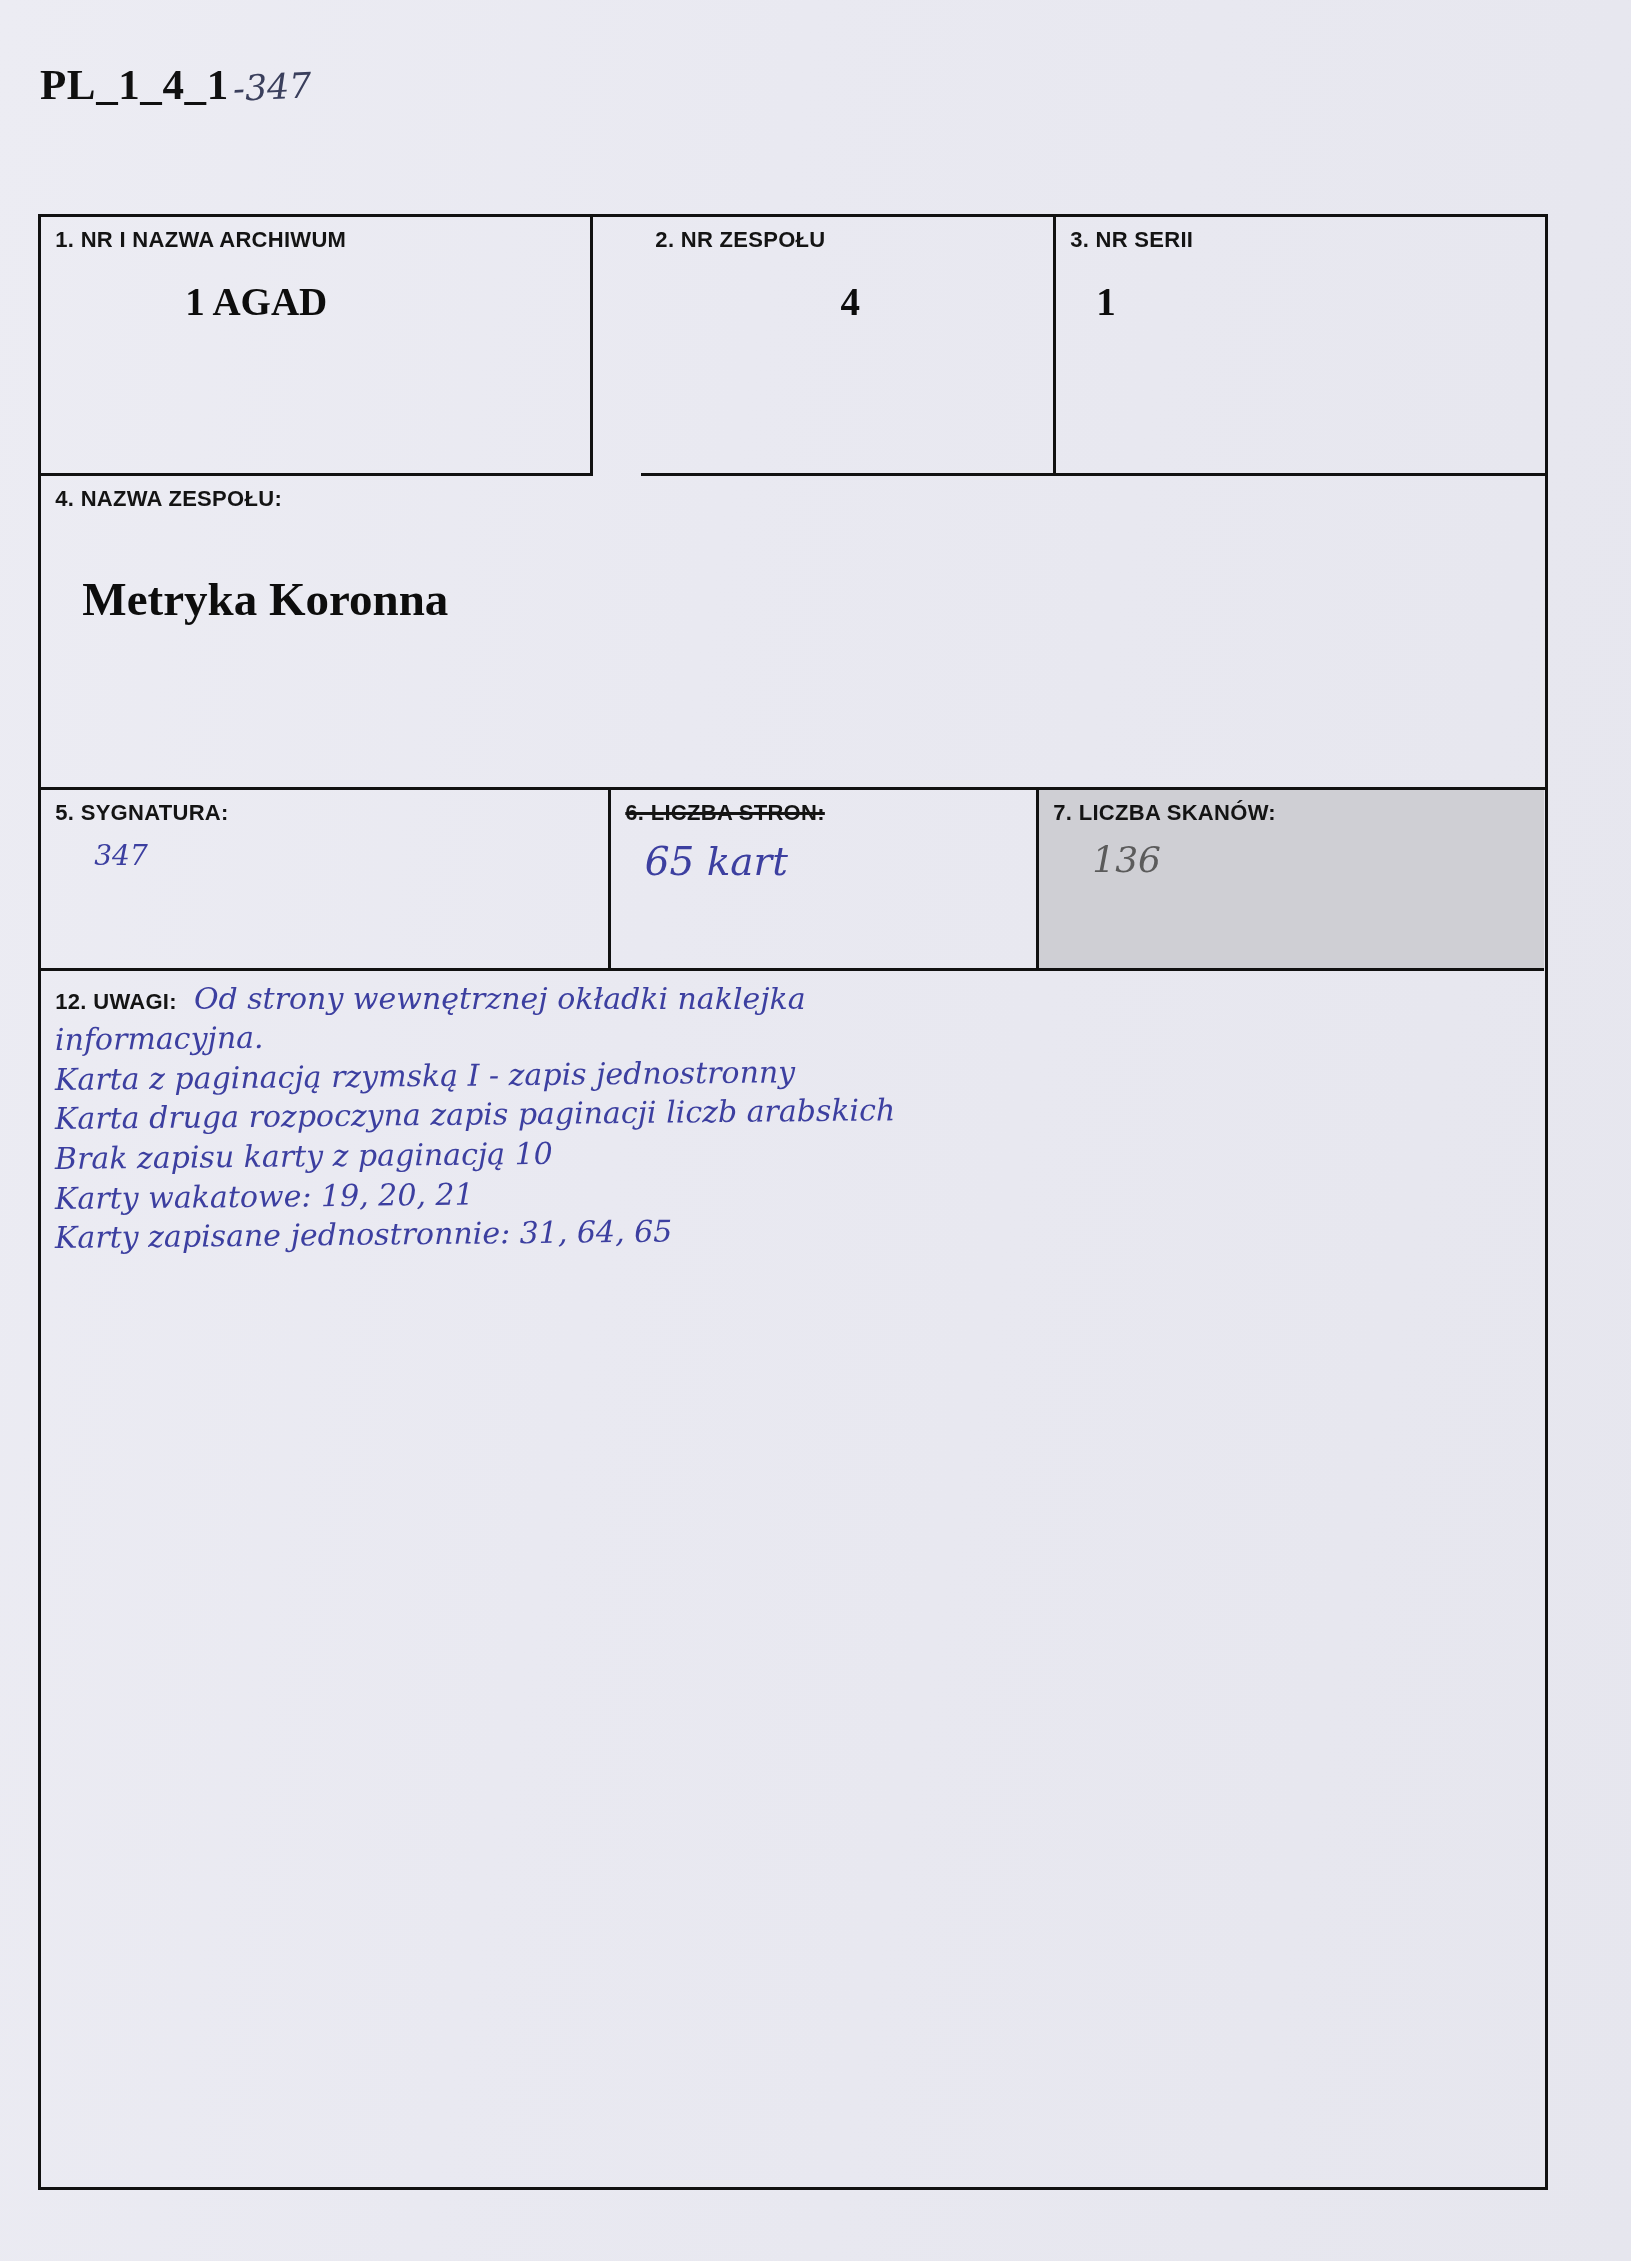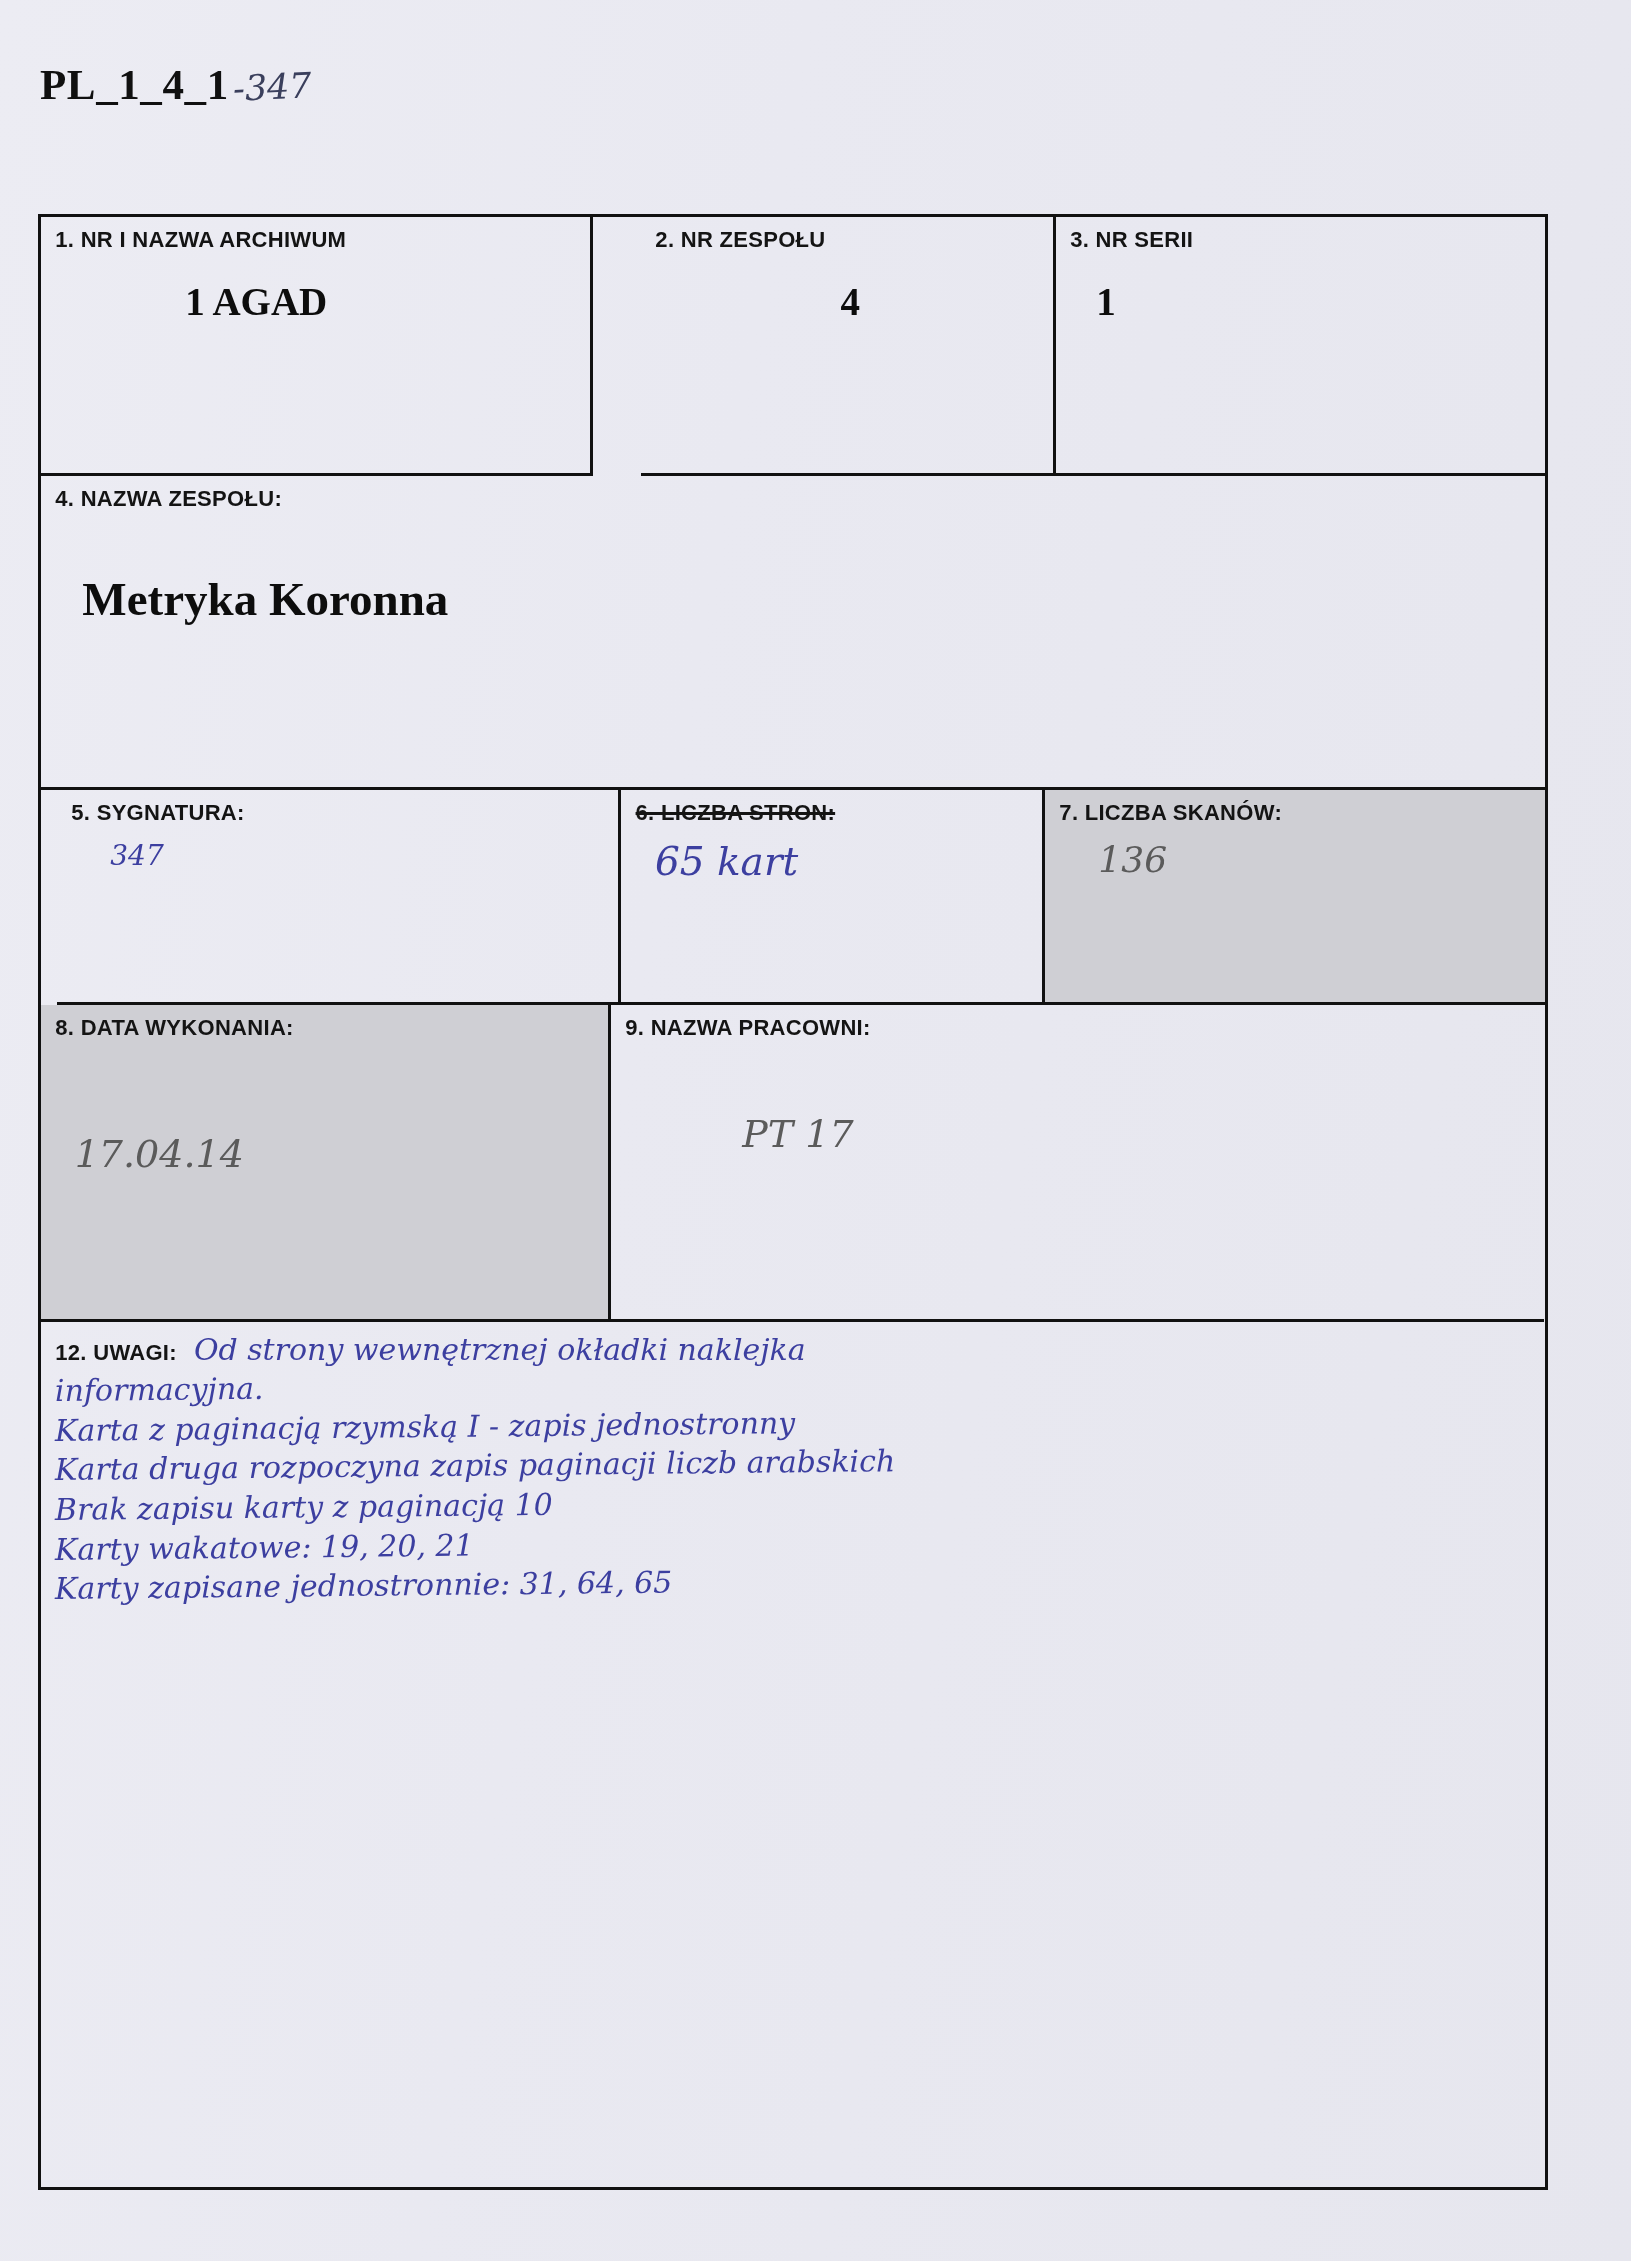--- a/index.html
+++ b/index.html
@@ -129,21 +129,21 @@
   .r2 .zespol-name {
     font-family: "Liberation Serif", serif;
     font-weight: bold;
     font-size: 47px;
     margin-top: 60px;
     margin-left: 27px;
     color: #0d0d0d;
   }
 
   
-  .r3 { height: 215px; padding-left: 16px; }
+  .r3 { height: 181px; }
   .r3 .c1 { width: 570px; }
   .r3 .c2 { width: 428px; }
   .r3 .c3 { width: 505px; }
   .r3 .hv { margin-top: 13px; }
 
   
   .r4 { height: 317px; }
   .r4 .c1 { width: 570px; }
   .r4 .c2 { width: 933px; }
 
@@ -224,34 +224,20 @@
         </div>
       </div>
       <div class="cell c3 shaded">
         <div class="lbl">7. LICZBA SKANÓW:</div>
         <div class="hv" style="margin-left:39px;">
           <span class="hand-pencil" style="font-size:36px;">136</span>
         </div>
       </div>
     </div>
 
-    <div class="row r4">
-      <div class="cell c1 shaded">
-        <div class="lbl">8. DATA WYKONANIA:</div>
-        <div style="margin-top:91px; margin-left:19.4px;">
-          <span class="hand-pencil" style="font-size:38px;">17.04.14</span>
-        </div>
-      </div>
-      <div class="cell c2">
-        <div class="lbl">9. NAZWA PRACOWNI:</div>
-        <div style="margin-top:71px; margin-left:117px;">
-          <span class="hand-pencil" style="font-size:38px;">PT 17</span>
-        </div>
-      </div>
-    </div>
 
     <div class="row r5">
       <div class="cell c1">
         <div class="uwagi-head">
           <span class="lbl">12. UWAGI:</span>
           <span class="hand-val" style="font-size:30px;">Od strony wewnętrznej okładki naklejka</span>
         </div>
         <div class="uwagi-lines">
           <div>informacyjna.</div>
           <div>Karta z paginacją rzymską I - zapis jednostronny</div>

